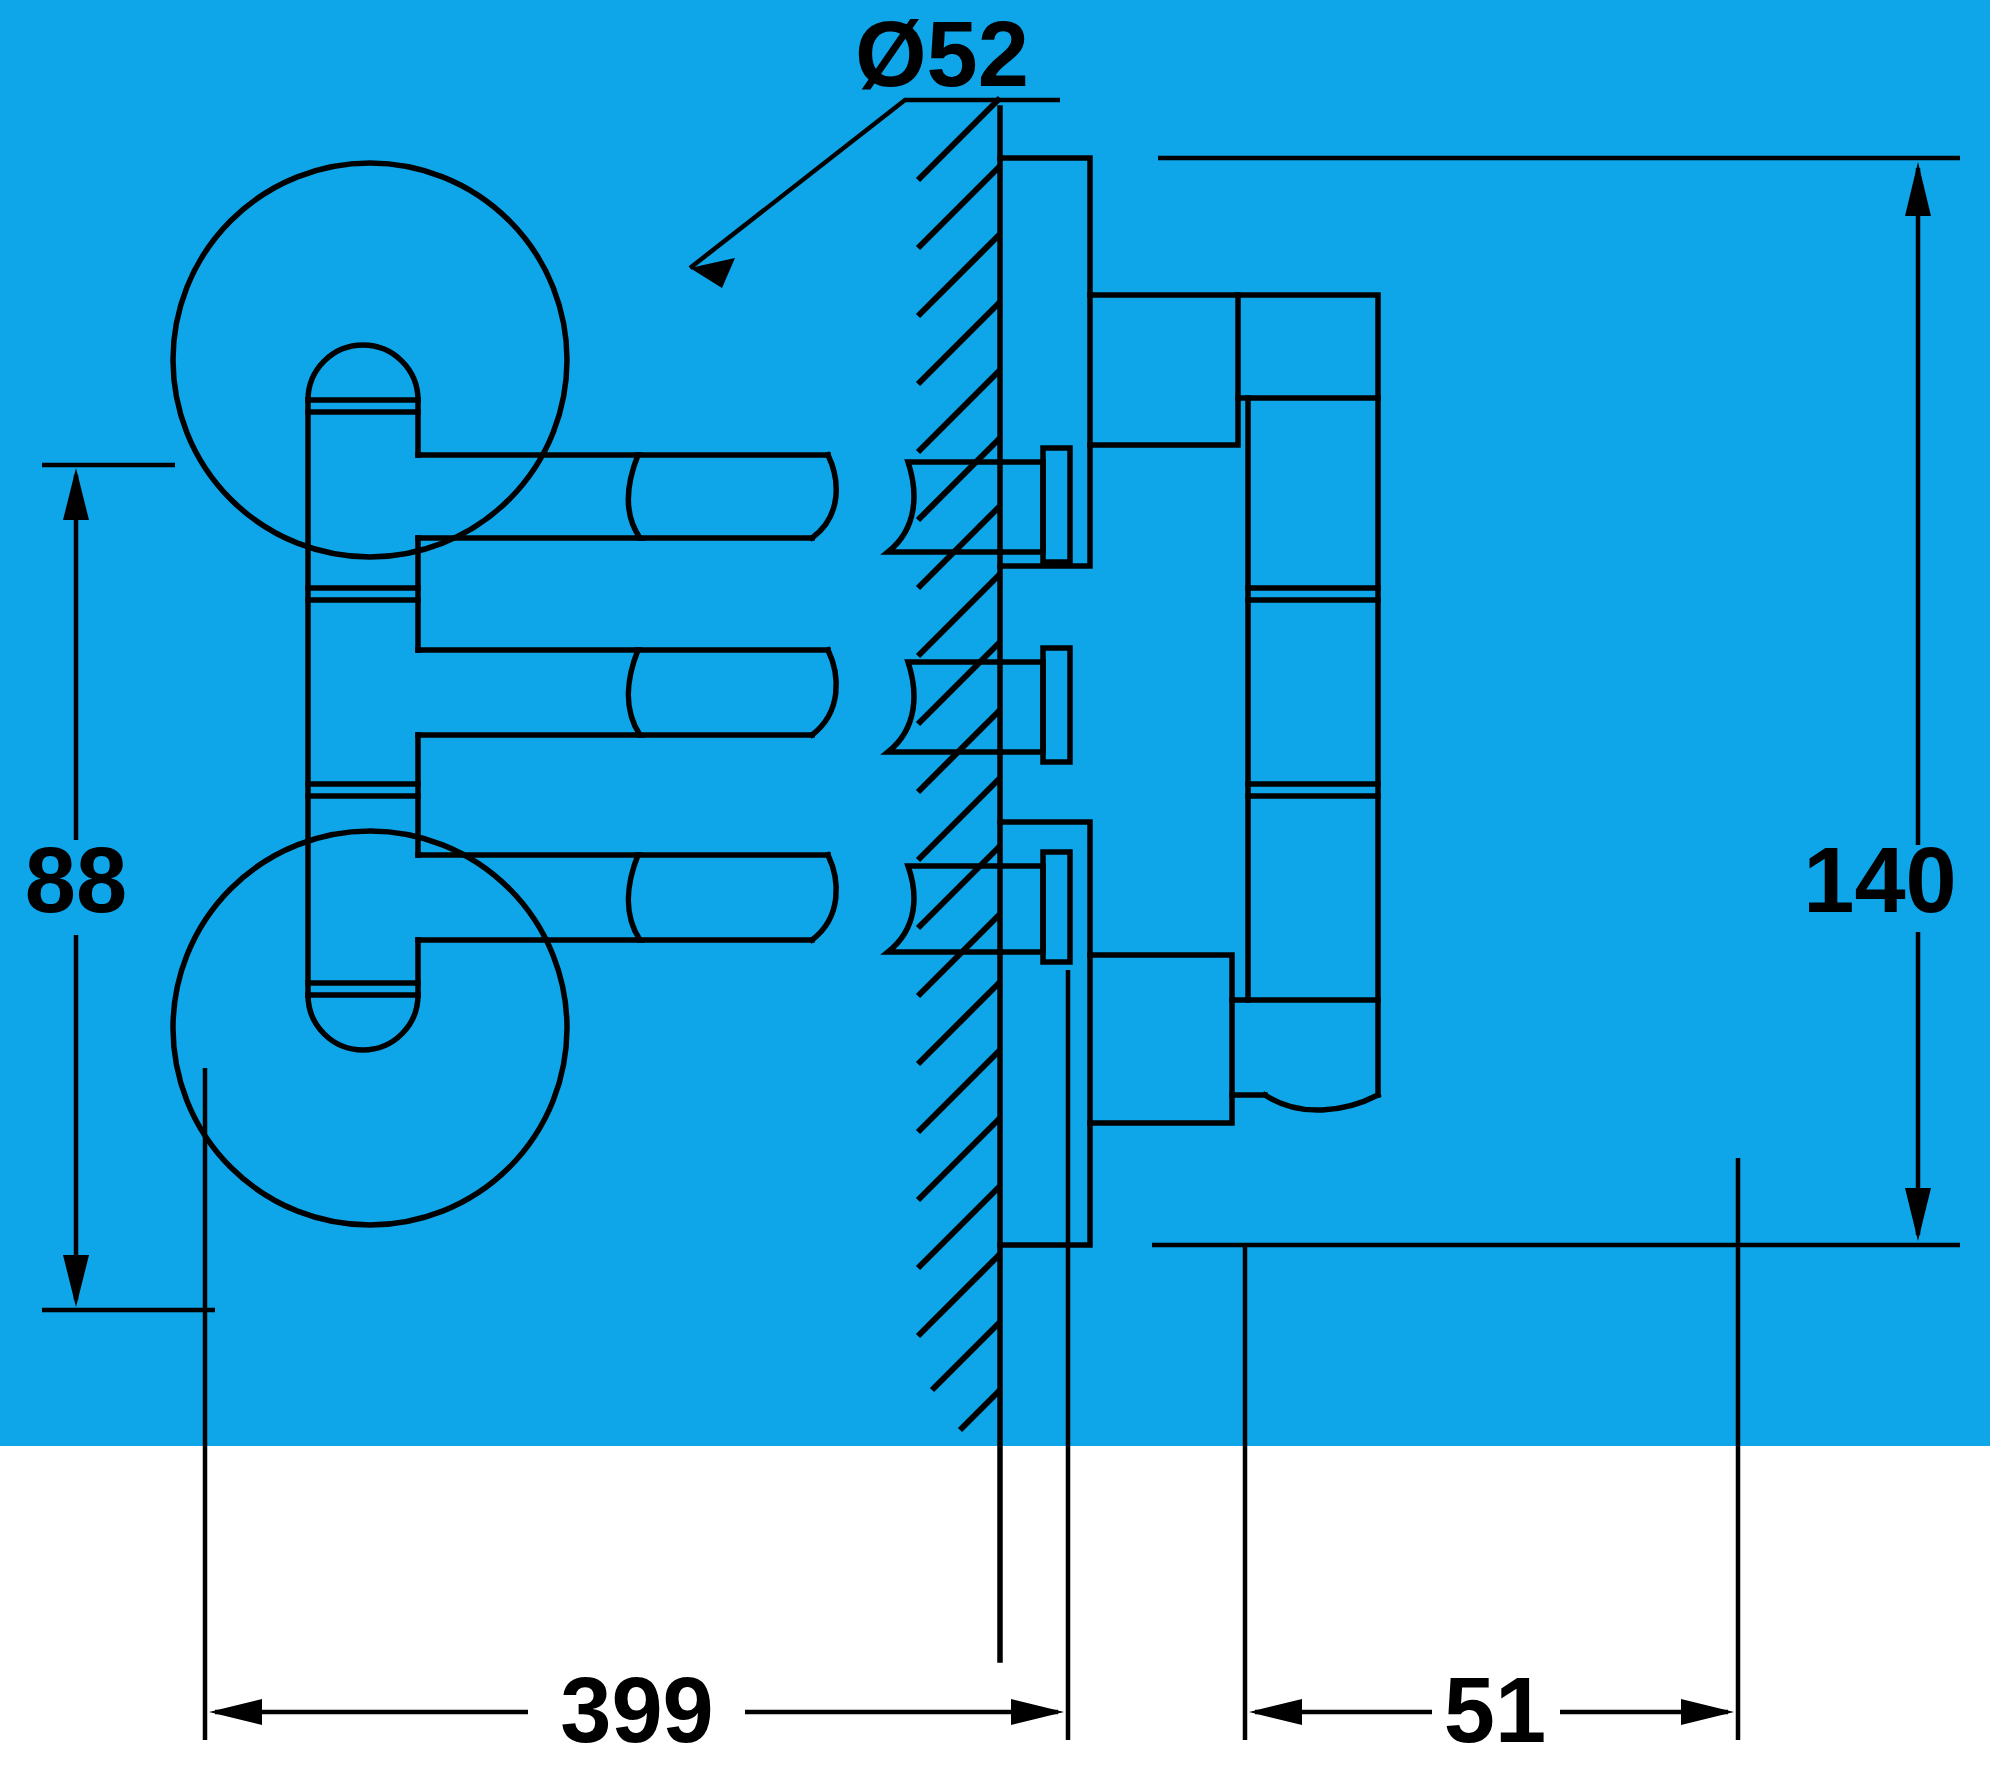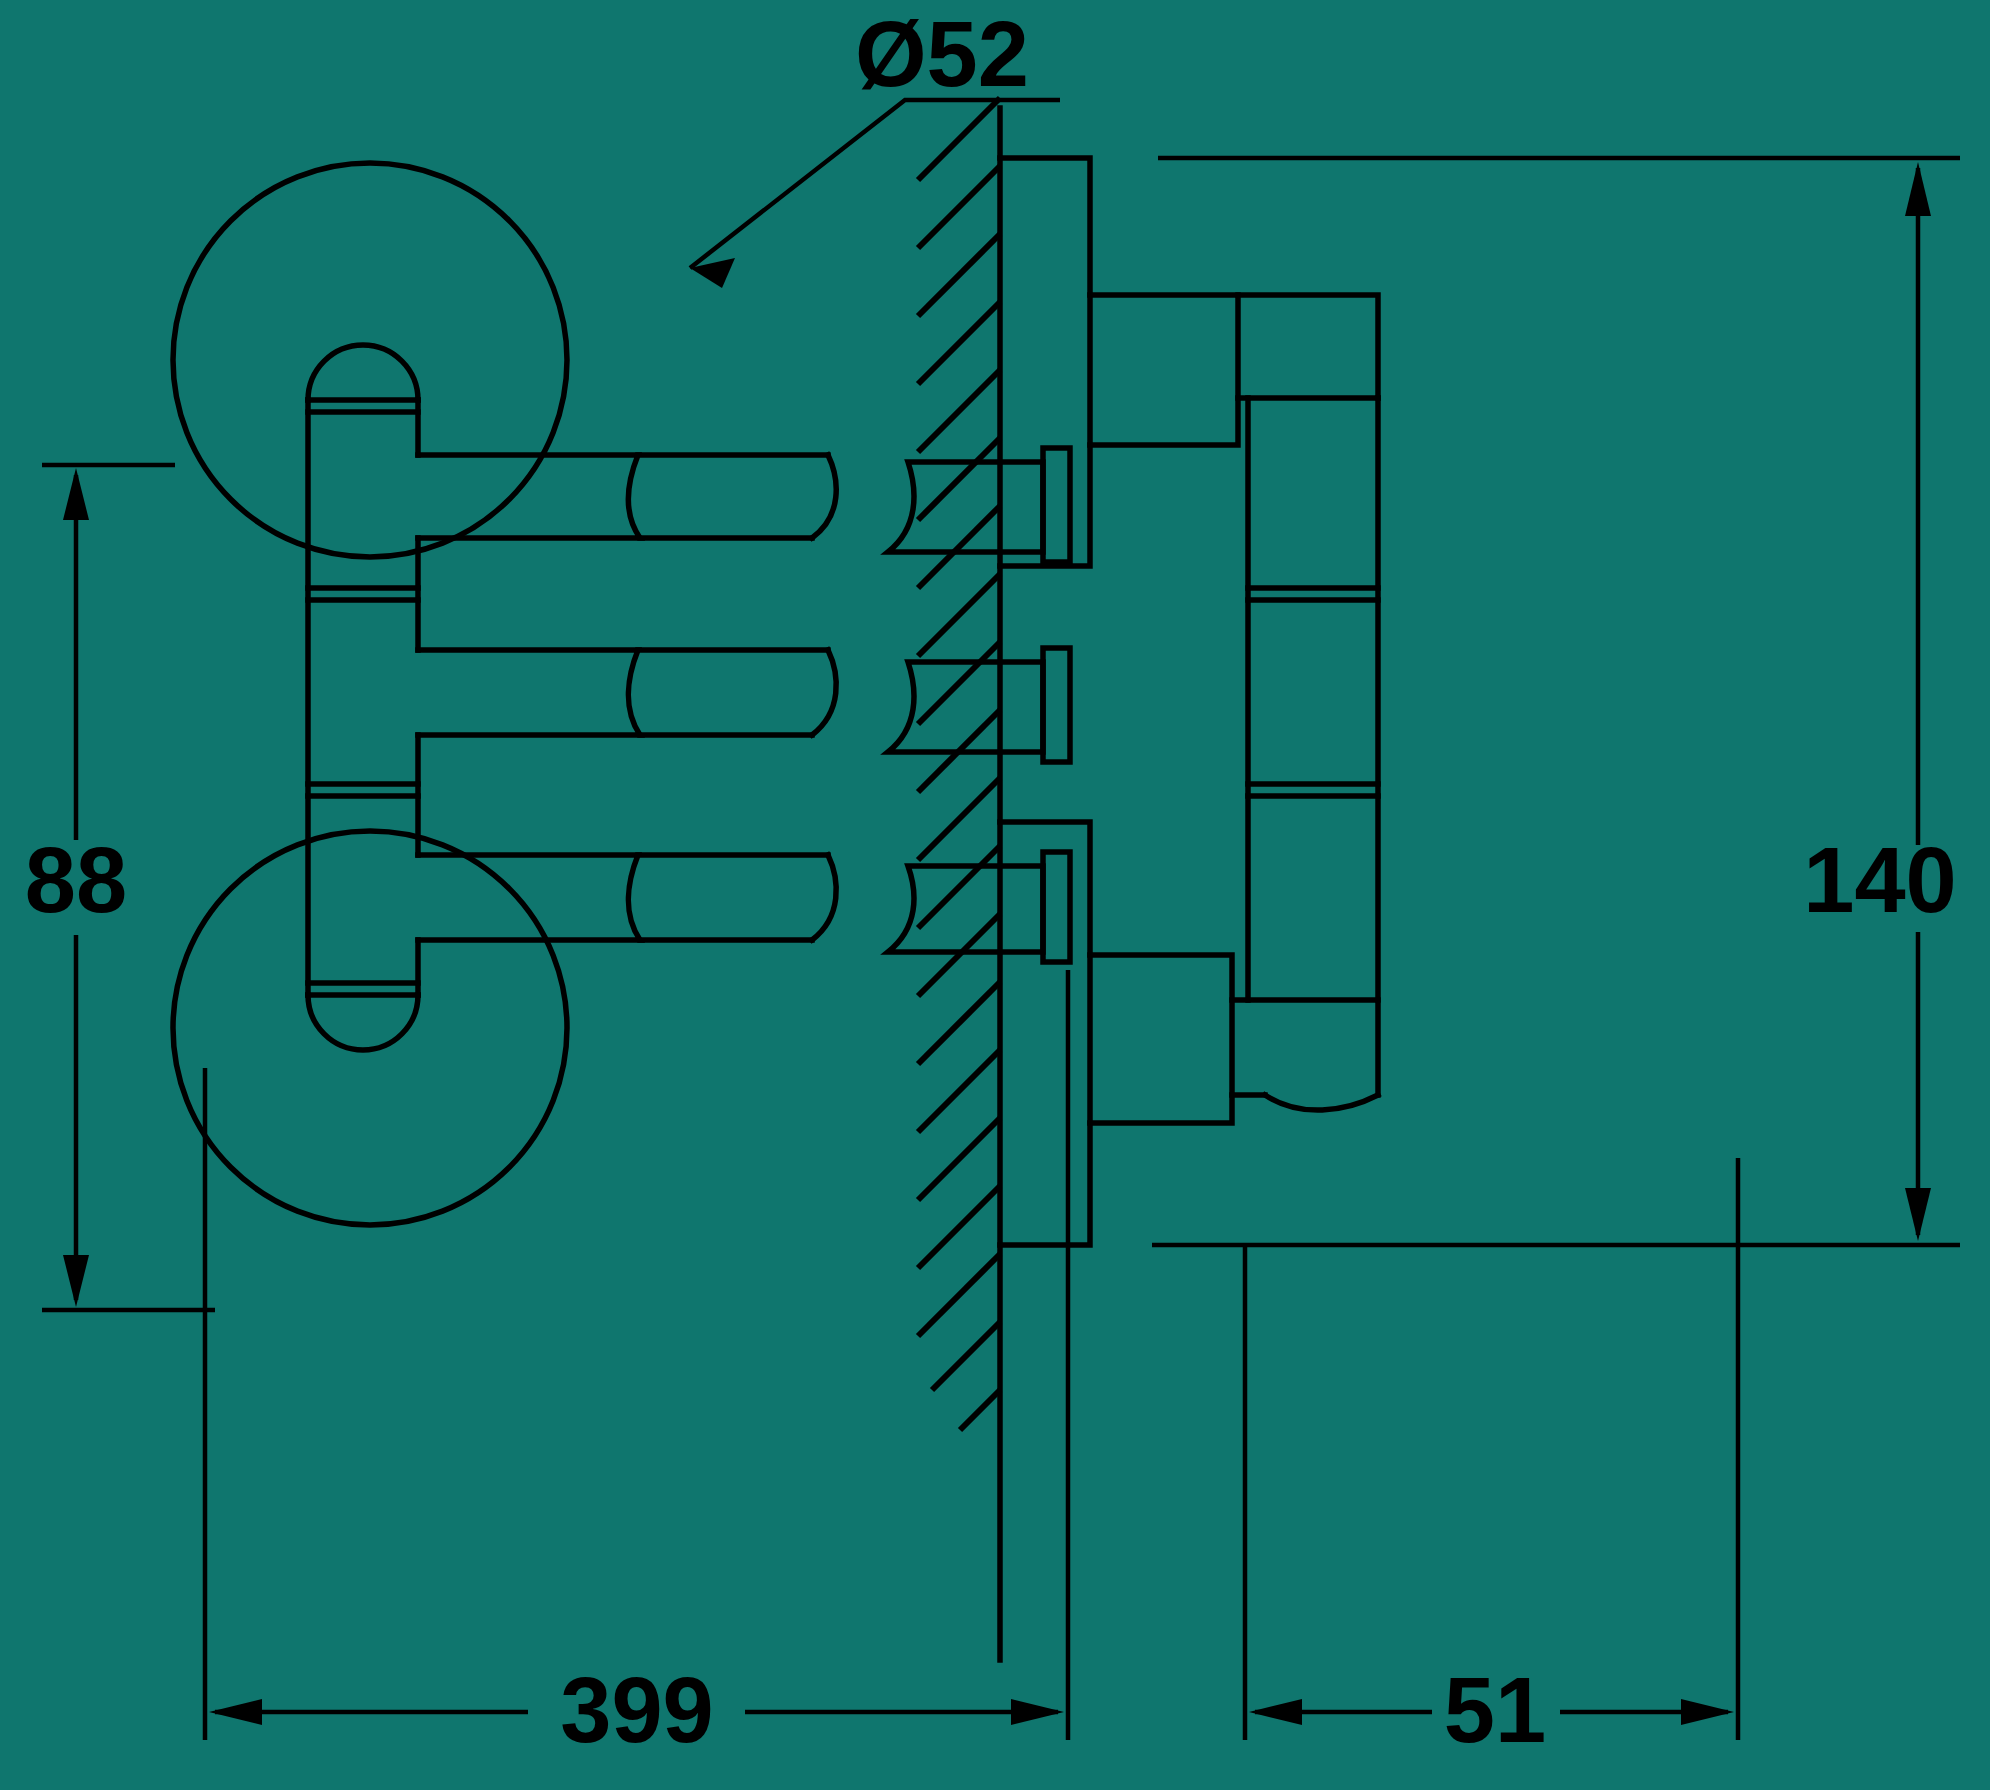--- a/index.html
+++ b/index.html
@@ -9,22 +9,22 @@
   }
   body {
     width: 1990px;
     height: 1790px;
     font-family: "Liberation Sans", sans-serif;
     overflow: hidden;
   }
   #drawing-root {
     position: relative;
     width: 1990px;
-    height: 1790px;
-    background: #0f766e;
+    height: 1446px;
+    background: #0ea5e9;
   }
   svg#cad {
     display: block;
     width: 1990px;
     height: 1790px;
   }
   .ln {
     fill: none;
     stroke: #000000;
     stroke-width: 5.5;

